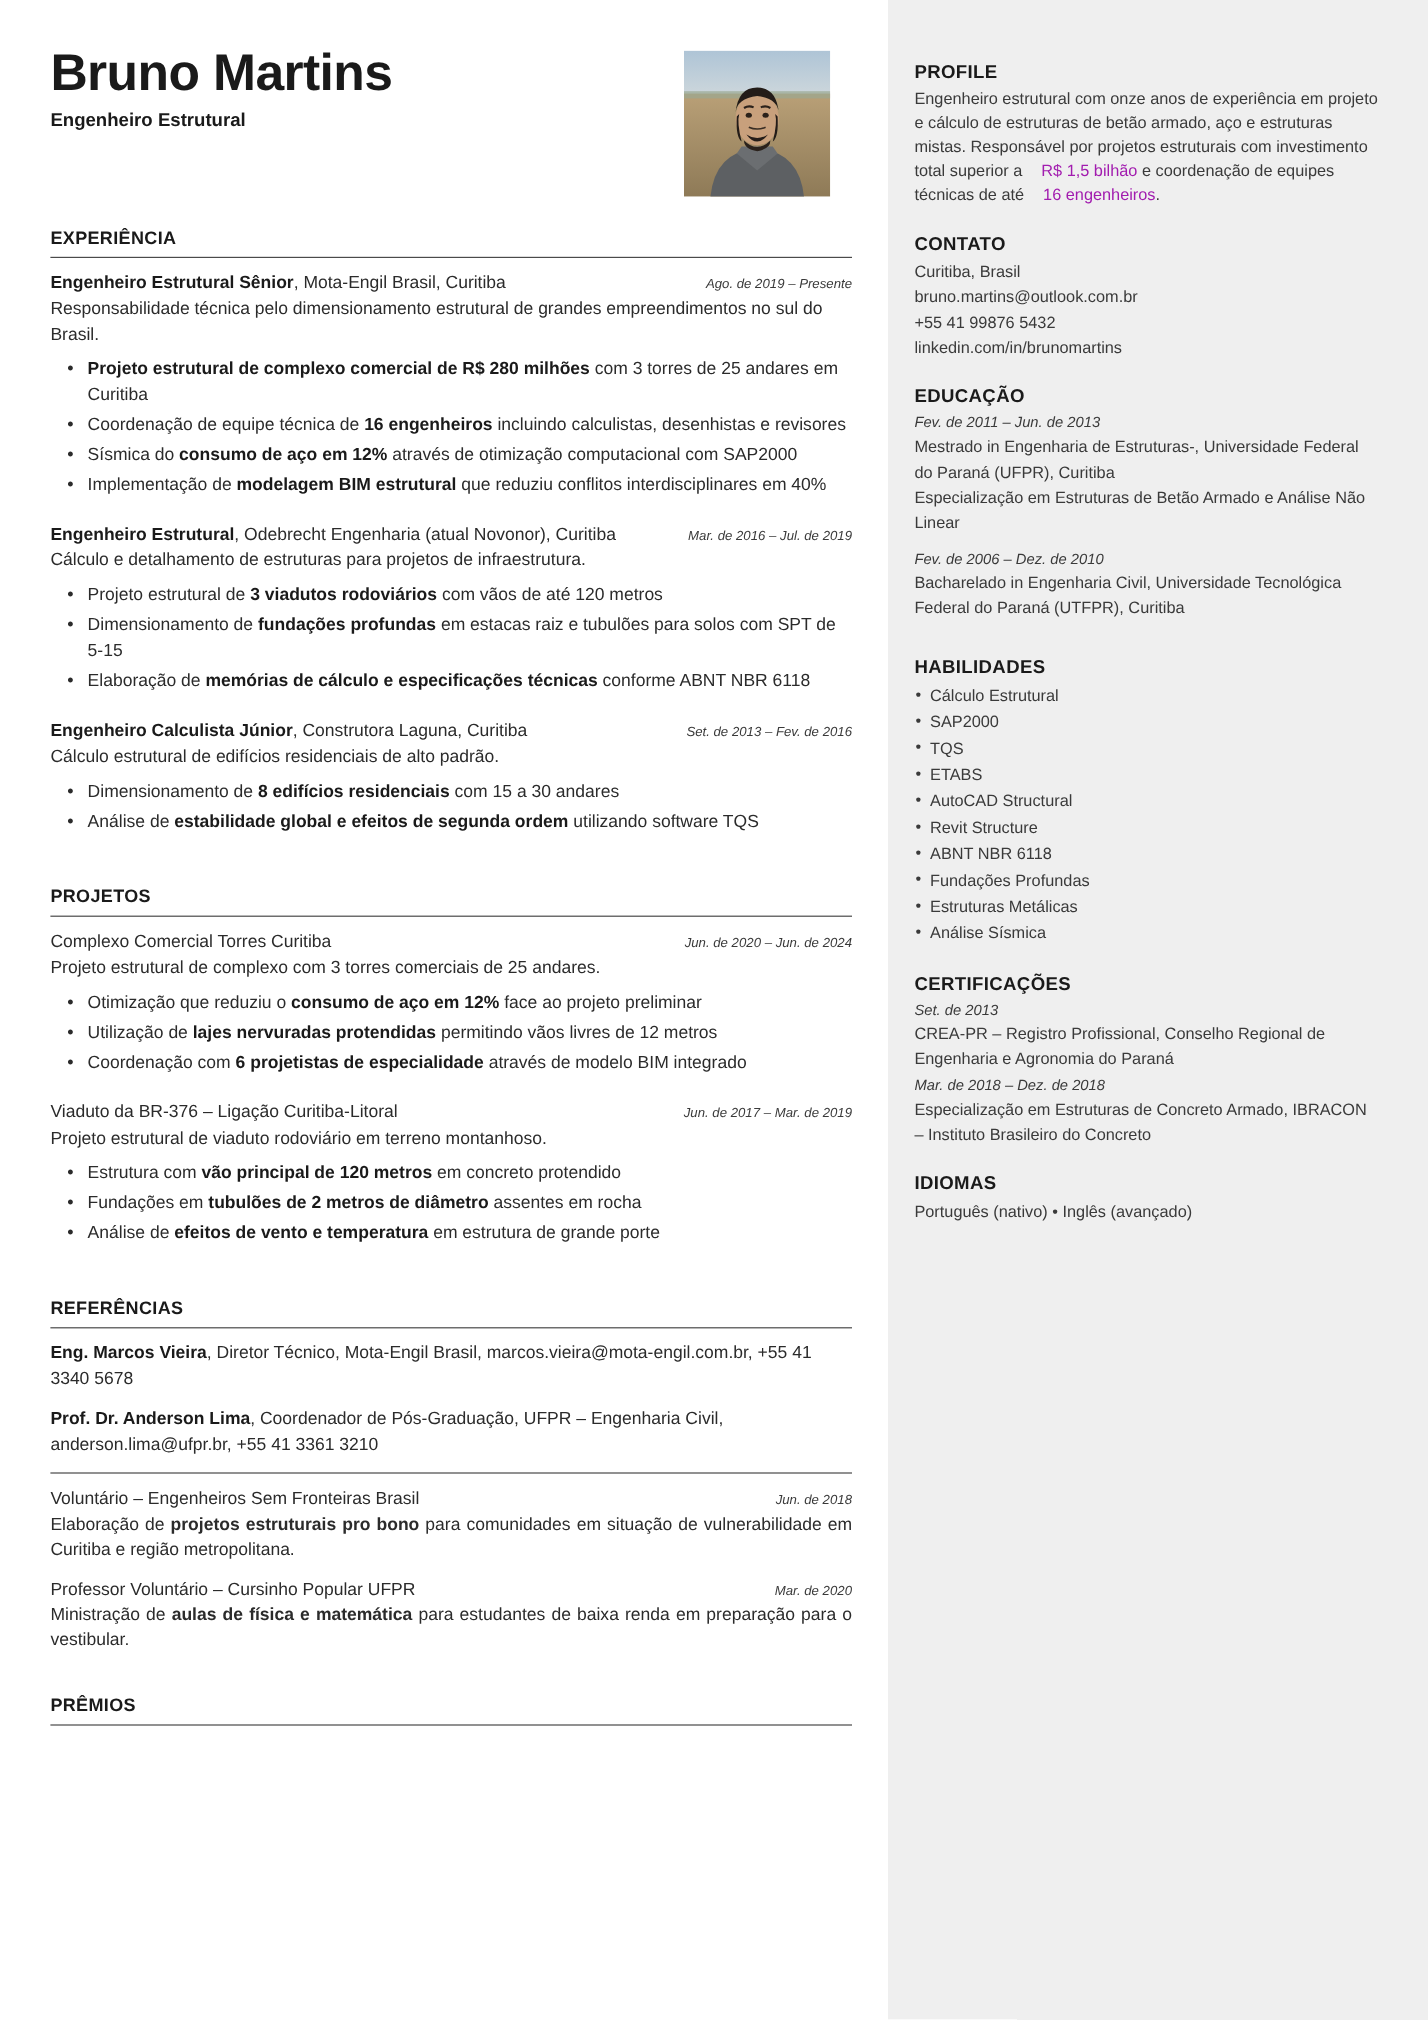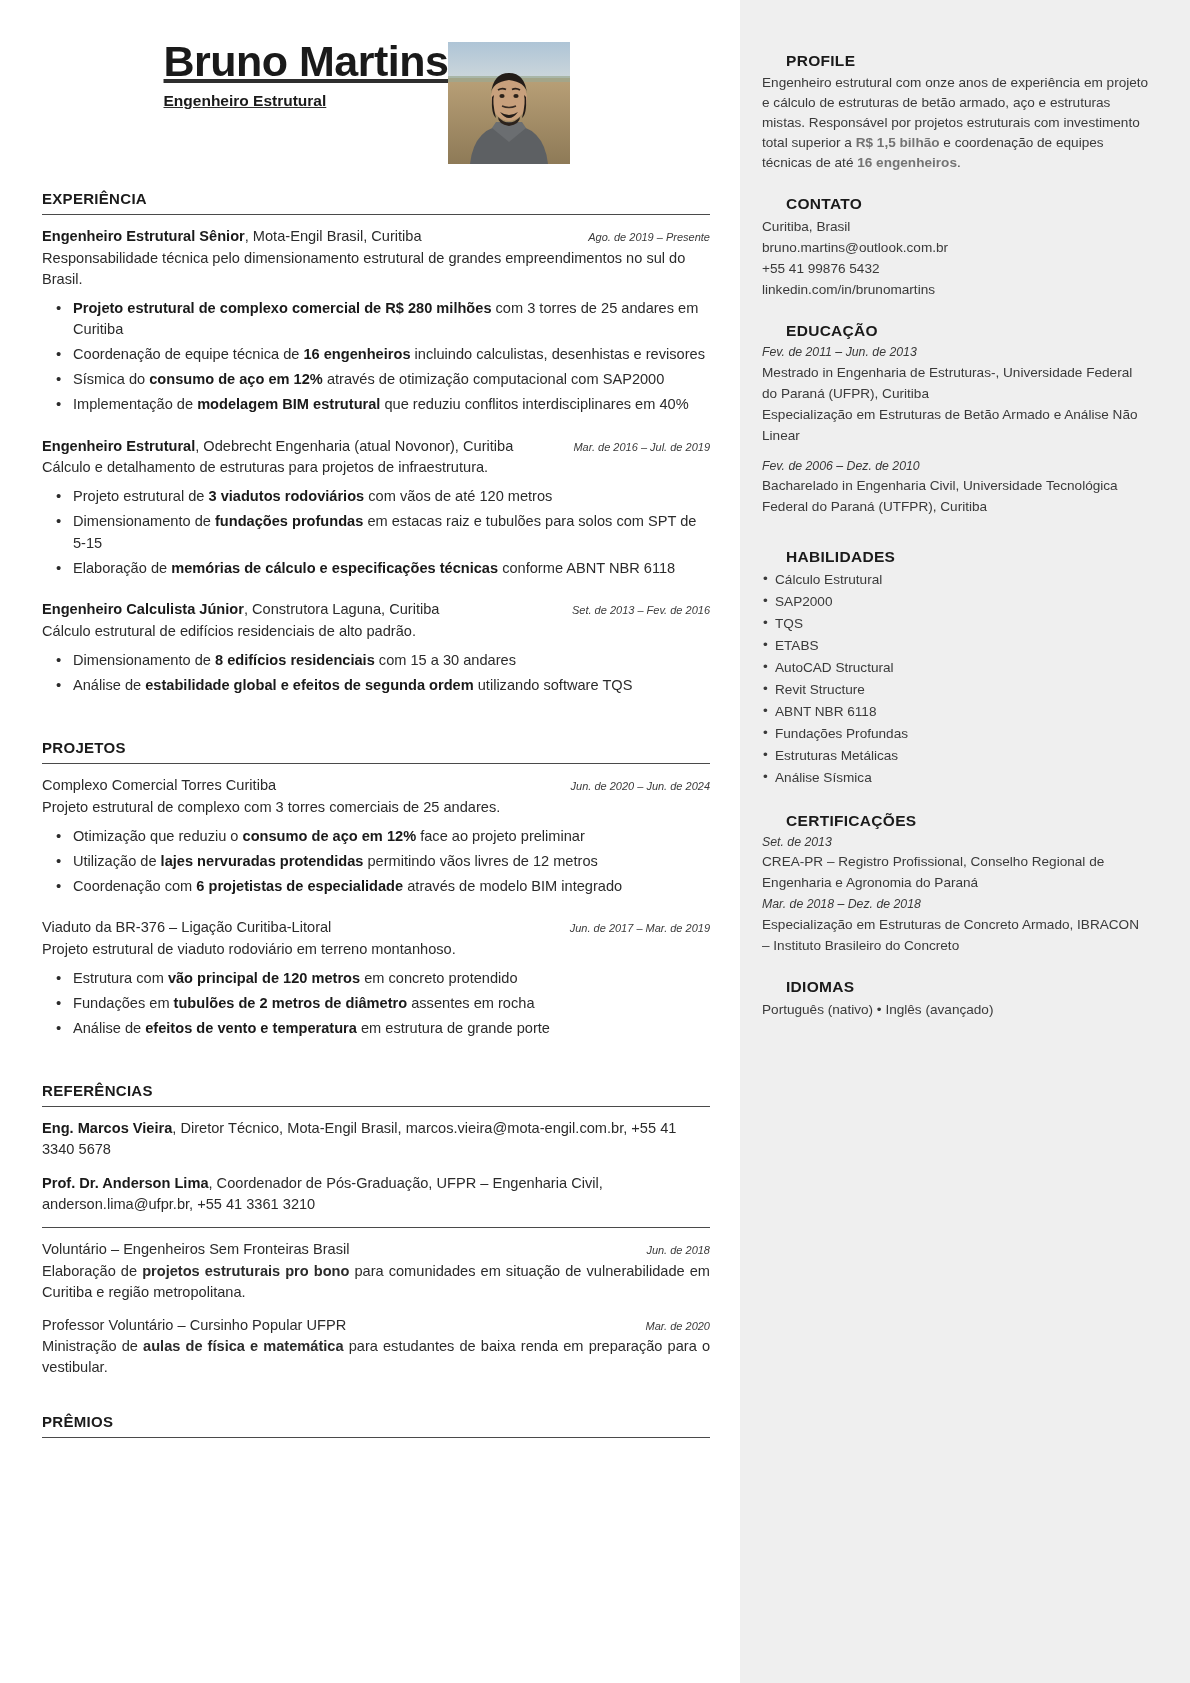--- a/index.html
+++ b/index.html
@@ -31,22 +31,21 @@
   .side-col {
     width: 450px;
     background: #efefef;
     padding: 52px 40px 0 22px;
   }
 
   
   .header {
     display: flex;
     align-items: flex-start;
-    justify-content: center;
-    text-decoration: underline;
+    justify-content: space-between;
   }
   .name {
     font-size: 43px;
     font-weight: 700;
     letter-spacing: -0.5px;
     line-height: 1.0;
     color: #1a1a1a;
   }
   .job-title {
     font-size: 15.5px;
@@ -147,29 +146,28 @@
   .ref-item b { font-weight: 700; color: #1a1a1a; margin-top: 44px; }
 
   
   .side-head {
     font-size: 15.5px;
     font-weight: 700;
     letter-spacing: 0.3px;
     color: #1a1a1a;
     margin-top: 22px;
     margin-bottom: 3px;
-    margin-left: 24px;
   }
   .side-head.first { margin-top: 0; }
   .side-text {
     font-size: 13.6px;
     line-height: 1.47;
     color: #3a3a3a;
   }
-  .side-text b { font-weight: 700; color: #737373; }
+  .side-text b { font-weight: 400; color: #a21caf; margin-left: 12px; }
   .side-line {
     font-size: 13.6px;
     line-height: 1.55;
     color: #3a3a3a;
   }
   .side-date {
     font-size: 12.3px;
     font-style: italic;
     color: #3a3a3a;
     line-height: 1.5;

